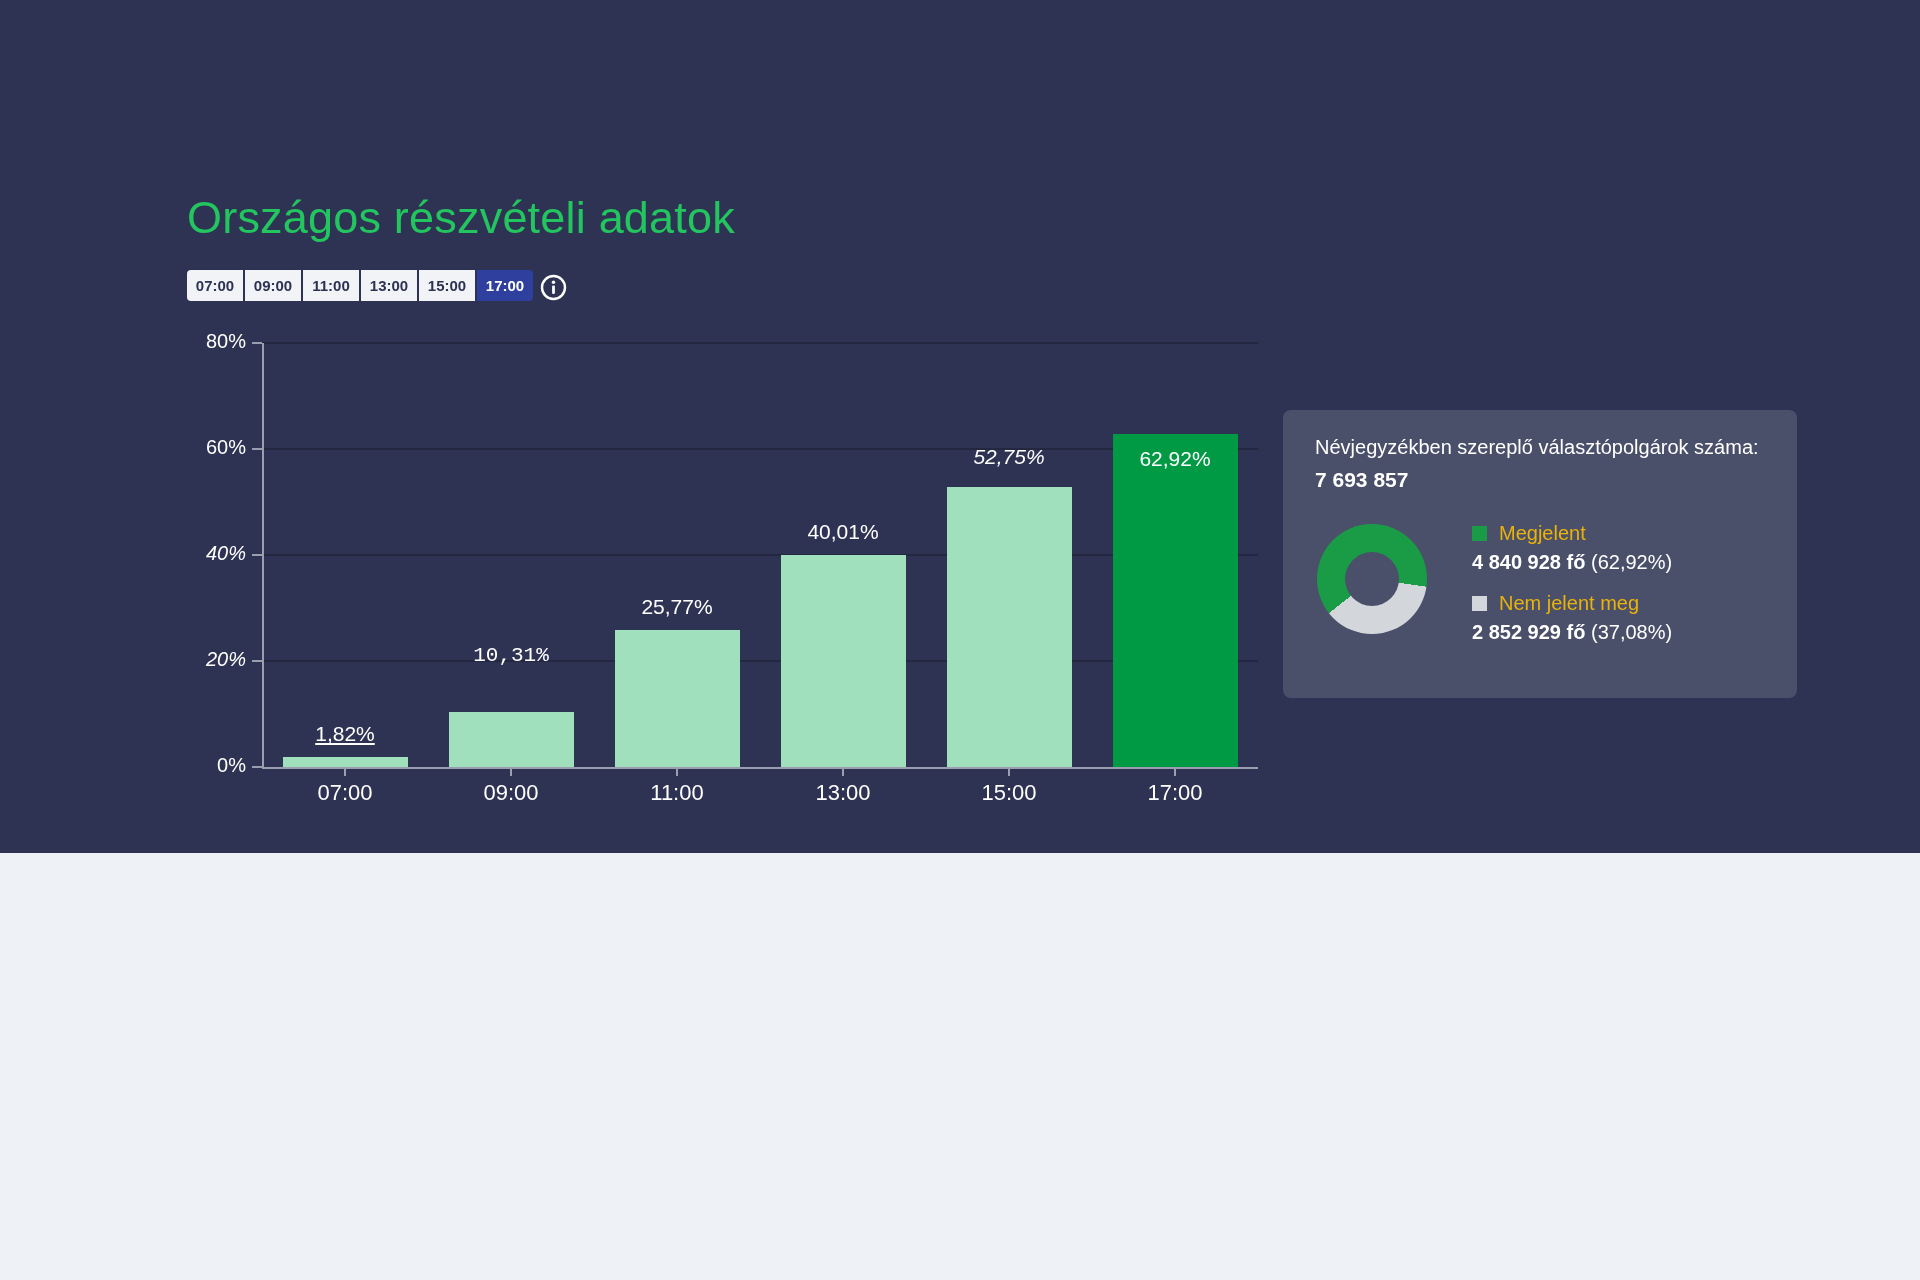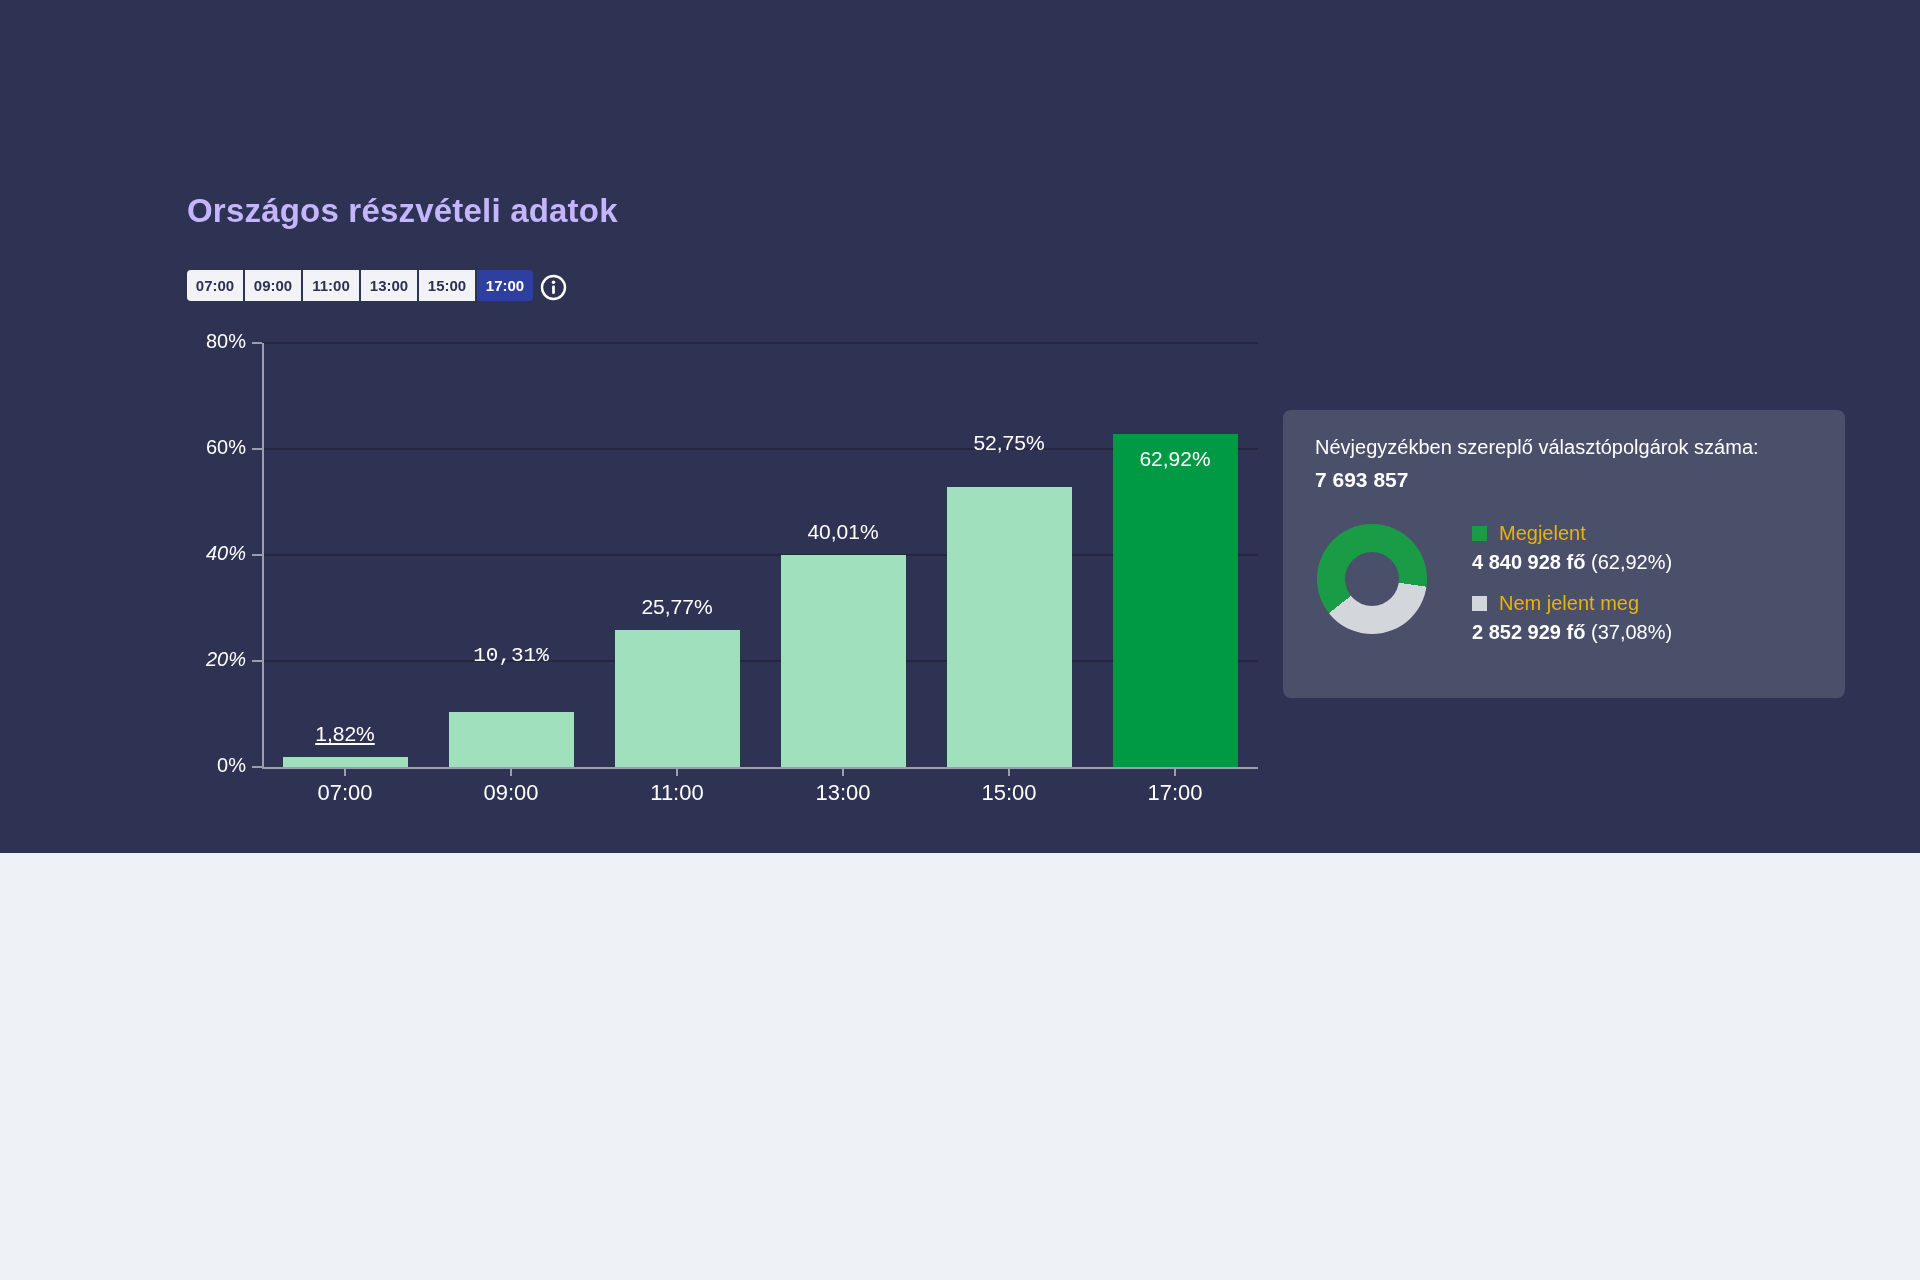--- a/index.html
+++ b/index.html
@@ -16,21 +16,21 @@
     --gridline:#232840;
     --axis:#9a9eae;
     --source-text:#1d2742;
   }
   *{box-sizing:border-box;margin:0;padding:0;}
   body{font-family:"Liberation Sans",sans-serif;background:#000;}
   .screen{position:relative;width:1920px;height:1280px;background:var(--bg-light);overflow:hidden;}
   .top-section{position:absolute;left:0;top:0;width:1920px;height:853px;background:var(--bg-dark);}
   .bottom-section{position:absolute;left:0;top:853px;width:1920px;height:427px;background:var(--bg-light);}
 
-  .page-title{position:absolute;left:187px;top:192px;color:#c4b5fd;font-size:33px;font-weight:700;letter-spacing:.2px;}
+  .page-title{position:absolute;left:187px;top:192px;color:#22c55e;font-size:45px;font-weight:400;letter-spacing:.2px;}
 
   .tab-group{position:absolute;left:187px;top:270px;height:31px;display:flex;border-radius:4px;overflow:hidden;background:var(--bg-dark);}
   .tab{width:56px;height:31px;display:flex;align-items:center;justify-content:center;
        background:var(--tab-bg);color:var(--tab-text);font-size:15px;font-weight:600;cursor:pointer;}
   .tab + .tab{margin-left:2px;}
   .tab.selected{background:var(--tab-selected);color:#ffffff;font-weight:700;}
 
   .info-btn{position:absolute;left:540px;top:274px;width:27px;height:27px;cursor:pointer;}
 
   
@@ -39,21 +39,21 @@
   .y-axis-line{position:absolute;left:262px;top:343px;width:2px;height:425px;background:var(--axis);}
   .x-axis-line{position:absolute;left:262px;top:767px;width:996px;height:2px;background:var(--axis);}
   .y-tick{position:absolute;width:10px;height:2px;background:var(--axis);left:252px;}
   .x-tick{position:absolute;width:2px;height:7px;background:var(--axis);top:769px;}
   .y-label{position:absolute;width:60px;right:auto;color:#ffffff;font-size:20px;text-align:right;}
   .x-label{position:absolute;color:#ffffff;font-size:22px;text-align:center;width:166px;}
   .bar{position:absolute;width:125px;}
   .bar-value{position:absolute;color:#ffffff;font-size:21px;text-align:center;width:166px;}
 
   
-  .panel{position:absolute;left:1283px;top:410px;width:562px;height:288px;background:var(--panel-bg);border-radius:8px;color:#fff;}
+  .panel{position:absolute;left:1283px;top:410px;width:514px;height:288px;background:var(--panel-bg);border-radius:8px;color:#fff;}
   .panel-title{position:absolute;left:32px;top:26px;font-size:20px;color:#ffffff;}
   .panel-total{position:absolute;left:32px;top:58px;font-size:21px;font-weight:700;color:#ffffff;}
   .donut{position:absolute;left:34px;top:114px;width:110px;height:110px;border-radius:50%;}
   .donut-hole{position:absolute;left:28px;top:28px;width:54px;height:54px;border-radius:50%;background:var(--panel-bg);}
   .legend{position:absolute;left:165px;top:112px;}
   .legend-row{margin-bottom:18px;}
   .legend-line1{display:flex;align-items:center;font-size:20px;color:#eab308;margin-left:24px;}
   .legend-swatch{width:15px;height:15px;margin-right:12px;flex:0 0 auto;}
   .legend-line2{font-size:20px;margin-top:6px;color:#fff;}
   .legend-line2 b{font-weight:700;margin-left:24px;}
@@ -110,21 +110,21 @@
         <div class="x-label" style="left: 428px; top: 780px;">09:00</div>
         <div class="bar" style="left: 614.5px; top: 630.419px; height: 136.581px; background: rgb(160, 224, 189);"></div>
         <div class="bar-value" style="left: 594px; top: 595.419px;">25,77%</div>
         <div class="x-tick" style="left: 676px;"></div>
         <div class="x-label" style="left: 594px; top: 780px;">11:00</div>
         <div class="bar" style="left: 780.5px; top: 554.947px; height: 212.053px; background: rgb(160, 224, 189);"></div>
         <div class="bar-value" style="left: 760px; top: 519.947px;">40,01%</div>
         <div class="x-tick" style="left: 842px;"></div>
         <div class="x-label" style="left: 760px; top: 780px;">13:00</div>
         <div class="bar" style="left: 946.5px; top: 487.425px; height: 279.575px; background: rgb(160, 224, 189);"></div>
-        <div class="bar-value" style="left: 926px; top: 431px;">52,75%</div>
+        <div class="bar-value" style="left: 926px; top: 445px; font-style: italic;">52,75%</div>
         <div class="x-tick" style="left: 1008px;"></div>
         <div class="x-label" style="left: 926px; top: 780px;">15:00</div>
         <div class="bar" style="left: 1112.5px; top: 433.524px; height: 333.476px; background: rgb(0, 154, 68);"></div>
         <div class="bar-value" style="left: 1092px; top: 398.524px; margin-top: 48px;">62,92%</div>
         <div class="x-tick" style="left: 1174px;"></div>
         <div class="x-label" style="left: 1092px; top: 780px;">17:00</div>
       </div>
 
     <div class="panel">
       <div class="panel-title">Névjegyzékben szereplő választópolgárok száma:</div>

